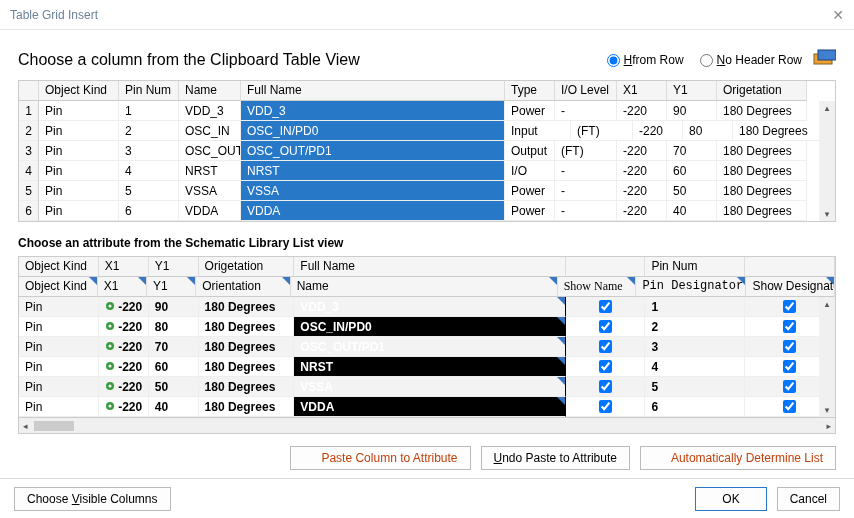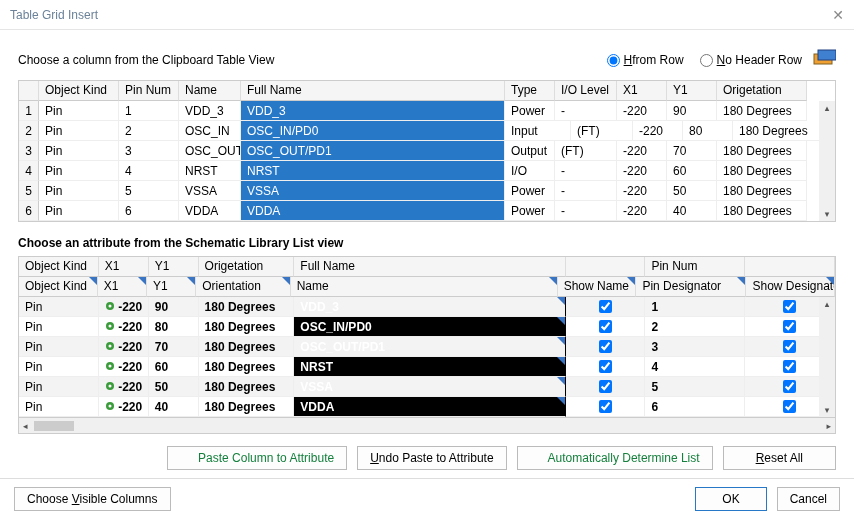--- a/index.html
+++ b/index.html
@@ -2,21 +2,21 @@
 <html><head>
 <meta charset="utf-8">
 <style>
 * { box-sizing: border-box; margin: 0; padding: 0; font-family: "Segoe UI", Tahoma, sans-serif; font-size: 12px; }
 body { background: #fff; width: 854px; height: 518px; overflow: hidden; }
 .titlebar { height: 30px; border-bottom: 1px solid #e5e5e5; display: flex; align-items: center; padding: 0 10px; color: #6b8299; }
 .titlebar .title { flex: 1; }
 .titlebar .close { font-size: 14px; color: #888; cursor: pointer; }
 .content { padding: 18px 18px 8px 18px; }
 .toprow { display: flex; align-items: center; margin-bottom: 8px; }
-.toprow .lbl { flex: 1; font-size: 12px; }
+.toprow .lbl { flex: 1; font-size: 16px; }
 .radiogroup { display: flex; align-items: center; gap: 16px; margin-right: 10px; }
 .radiogroup label { display: flex; align-items: center; gap: 4px; }
 .radiogroup input { margin: 0; }
 .biggear { width: 24px; height: 24px; }
 .biggear svg { width: 24px; height: 24px; }
 .grid { border: 1px solid #ccc; position: relative; }
 .grid-head, .grid-row { display: flex; height: 20px; align-items: stretch; }
 .grid-head .cell { background: #f5f5f5; border-right: 1px solid #ddd; border-bottom: 1px solid #ccc; padding: 2px 6px; position: relative; overflow: hidden; white-space: nowrap; }
 .grid-head .cell .arrow { position: absolute; right: 0; top: 0; width: 0; height: 0; border-top: 8px solid #3a75c4; border-left: 8px solid transparent; }
 .grid-row .cell { border-right: 1px solid #eee; border-bottom: 1px solid #eee; padding: 2px 6px; background: #fff; overflow: hidden; white-space: nowrap; display: flex; align-items: center; }
@@ -29,21 +29,21 @@
 .grid2 .grid-row.alt .cell { background: #f3f3f3; }
 .grid2 .grid-row .blackcell { background: #000; color: #fff; border-right: 1px solid #000; position: relative; }
 .grid2 .grid-row .blackcell .arrow { position: absolute; right: 0; top: 0; width: 0; height: 0; border-top: 8px solid #3a75c4; border-left: 8px solid transparent; }
 .grid2 .gearcell svg { width: 10px; height: 10px; }
 .grid2 .checkcell { justify-content: center; }
 .hscroll { height: 16px; background: #f0f0f0; border: 1px solid #ccc; border-top: none; display: flex; align-items: center; padding: 0 4px; gap: 6px; }
 .hscroll .lt, .hscroll .rt { font-size: 9px; color: #555; }
 .hscroll .thumb { width: 40px; height: 10px; background: #ccc; }
 .btnrow { display: flex; gap: 10px; justify-content: flex-end; margin-top: 12px; }
 .btnrow button, .bottombar button { height: 24px; padding: 0 12px; background: #fdfdfd; border: 1px solid #bbb; }
-.btnrow button:disabled { color: #15803d; padding-left: 30px; }
+.btnrow button:disabled { color: #c2410c; padding-left: 30px; }
 .bottombar { border-top: 1px solid #ddd; padding: 8px 14px; display: flex; justify-content: space-between; }
 .bottombar .right { display: flex; gap: 10px; }
 .bottombar .primary { border: 1px solid #2878c8; padding: 0 26px; }
 .underline-access { text-decoration: underline; }
 .vsb { position: absolute; right: 0; top: 40px; bottom: 0; width: 16px; background: #f0f0f0; display:flex; flex-direction: column; align-items: center; justify-content: space-between; padding: 2px 0;}
 .vsb span { font-size: 9px; color:#555;}
 </style>
 </head>
 <body>
 
@@ -178,22 +178,22 @@
       <div class="cell" style="width:80px;"></div>
       <div class="cell" style="width:100px;">Pin Num</div>
       <div class="cell" style="width:90px;"></div>
     </div>
     <div class="grid-head sub">
       <div class="cell" style="width:80px;">Object Kind<span class="arrow"></span></div>
       <div class="cell" style="width:50px;">X1<span class="arrow"></span></div>
       <div class="cell" style="width:50px;">Y1<span class="arrow"></span></div>
       <div class="cell" style="width:96px;">Orientation<span class="arrow"></span></div>
       <div class="cell" style="width:272px;">Name<span class="arrow"></span></div>
-      <div class="cell" style="width:80px;">Show Name<span class="arrow"></span></div>
-      <div class="cell" style="width:112px;">Pin Designator<span class="arrow"></span></div>
+      <div class="cell" style="width:80px;font-family:Liberation Serif, serif;">Show Name<span class="arrow"></span></div>
+      <div class="cell" style="width:112px;font-family:Liberation Mono, monospace;">Pin Designator<span class="arrow"></span></div>
       <div class="cell" style="width:90px;">Show Designator<span class="arrow"></span></div>
     </div>
     <div id="g2-rows">
         <div class="grid-row alt">
           <div class="cell" style="width:80px;">Pin</div>
           <div class="cell gearcell" style="width:50px;font-weight:bold;"><span><svg viewBox="0 0 10 10">
                 <circle cx="5" cy="5" r="4" fill="#3a9c3a"></circle>
                 <circle cx="5" cy="5" r="1.5" fill="#fff"></circle>
               </svg></span>&nbsp;-220</div>
           <div class="cell" style="width:50px;font-weight:bold;">90</div>
@@ -302,21 +302,20 @@
     <span class="lt">◂</span>
     <div class="thumb"></div>
     <div style="flex:1"></div>
     <span class="rt">▸</span>
   </div>
 
   <div class="btnrow">
     <button disabled="">Paste Column to Attribute</button>
     <button><span class="underline-access">U</span>ndo Paste to Attribute</button>
     <button disabled="">Automatically Determine List</button>
-    <button style="padding:0 32px;"><span class="underline-access">R</span>eset All</button>
   </div>
 </div>
 
 <div class="bottombar">
   <button>Choose <span class="underline-access">V</span>isible Columns</button>
   <div class="right">
     <button class="primary">OK</button>
     <button>Cancel</button>
   </div>
 </div>

